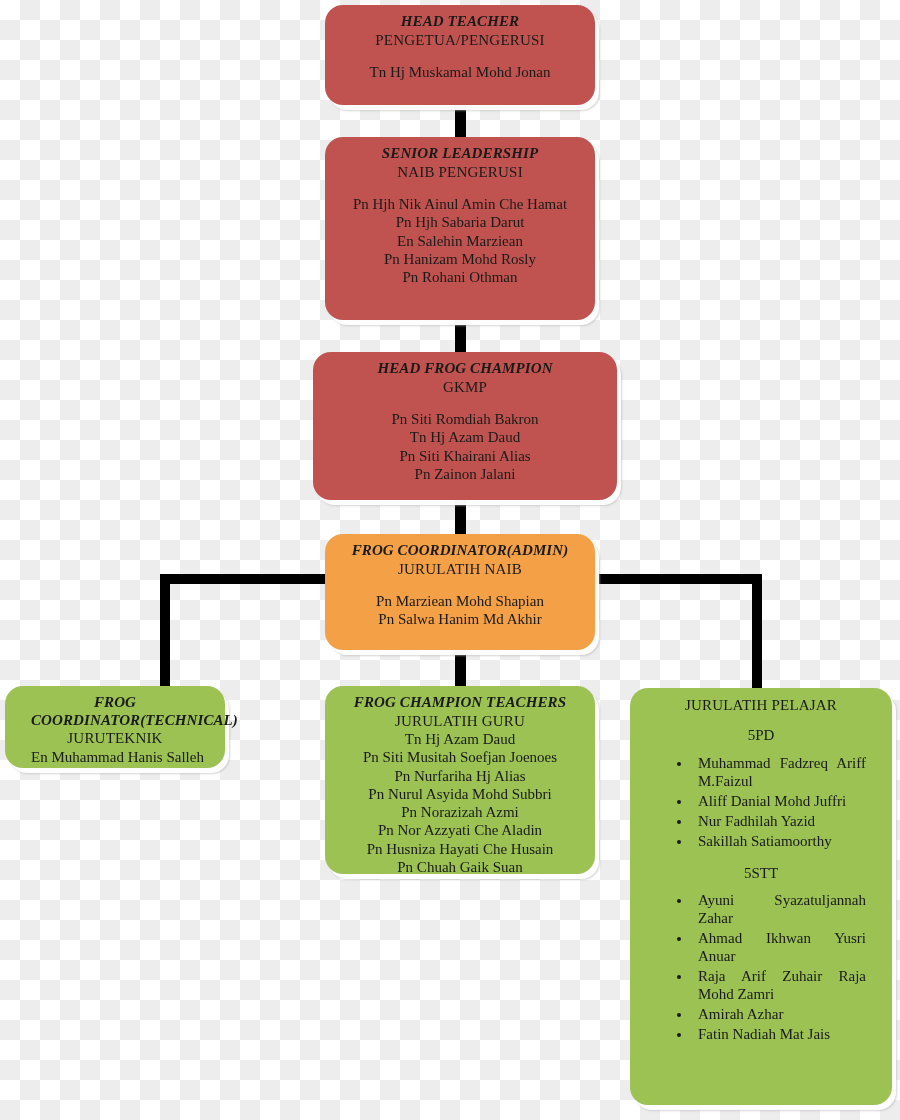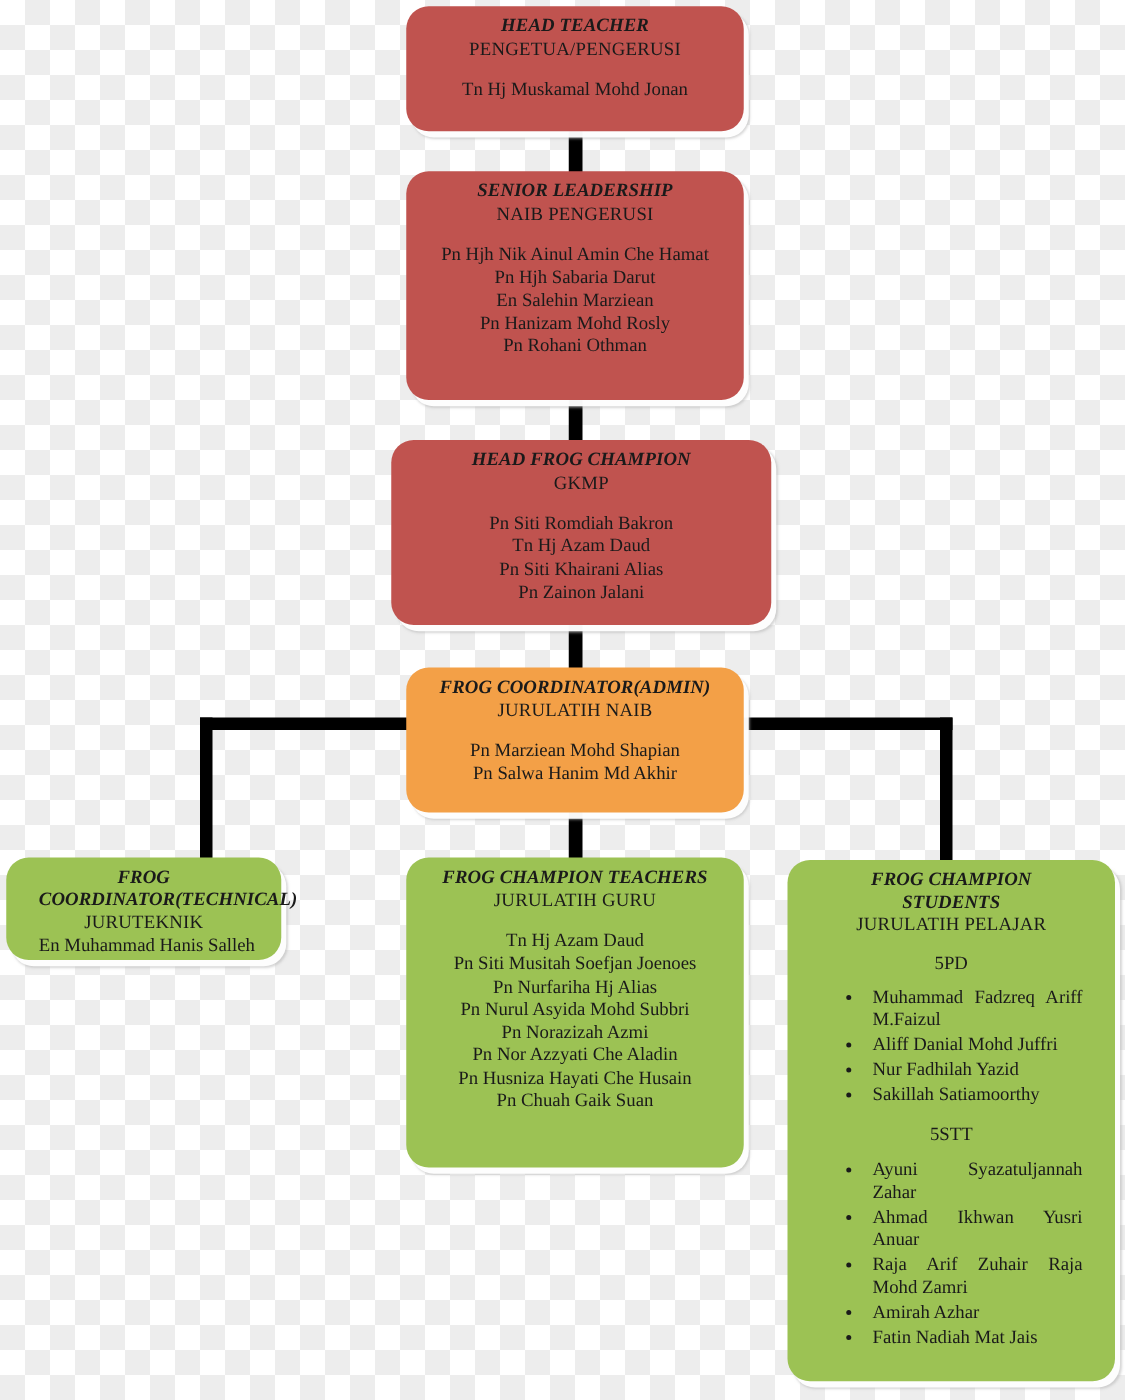--- a/index.html
+++ b/index.html
@@ -96,21 +96,21 @@
     text-align-last: left;
     padding-left: 6px;
   }
 
   
   #node-head-teacher      { left: 325px; top: 5px;   width: 270px; height: 100px; }
   #node-senior-leadership { left: 325px; top: 137px; width: 270px; height: 183px; }
   #node-head-frog         { left: 313px; top: 352px; width: 304px; height: 148px; }
   #node-coordinator-admin { left: 325px; top: 534px; width: 270px; height: 116px; }
   #node-coordinator-tech  { left: 5px;   top: 686px; width: 220px; height: 82px;  }
-  #node-champion-teachers { left: 325px; top: 686px; width: 270px; height: 248px; }
+  #node-champion-teachers { left: 325px; top: 686px; width: 270px; height: 188px; }
   #node-champion-students { left: 630px; top: 688px; width: 262px; height: 417px; }
 
   #conn-1-2  { left: 455px; top: 100px;  width: 11px; height: 40px; }
   #conn-2-3  { left: 455px; top: 315px;  width: 11px; height: 42px; }
   #conn-3-4  { left: 455px; top: 495px;  width: 11px; height: 44px; }
   #conn-4-mid{ left: 455px; top: 645px;  width: 11px; height: 45px; }
 
   #conn-left-h  { left: 160px; top: 574px; width: 172px; height: 10px; }
   #conn-left-v  { left: 160px; top: 574px; width: 10px;  height: 114px; }
   #conn-right-h { left: 590px; top: 574px; width: 172px; height: 10px; }
@@ -193,21 +193,20 @@
       <div>Pn Nurfariha Hj Alias</div>
       <div>Pn Nurul Asyida Mohd Subbri</div>
       <div>Pn Norazizah Azmi</div>
       <div>Pn Nor Azzyati Che Aladin</div>
       <div>Pn Husniza Hayati Che Husain</div>
       <div>Pn Chuah Gaik Suan</div>
     </div>
   </div>
 
   <div class="node green" id="node-champion-students">
-    <div class="node-title-en">FROG CHAMPION STUDENTS</div>
     <div class="node-title-my">JURULATIH PELAJAR</div>
 
     <div class="group-label">5PD</div>
     <ul class="student-list">
       <li>Muhammad Fadzreq Ariff M.Faizul</li>
       <li>Aliff Danial Mohd Juffri</li>
       <li>Nur Fadhilah Yazid</li>
       <li>Sakillah Satiamoorthy</li>
     </ul>
 

